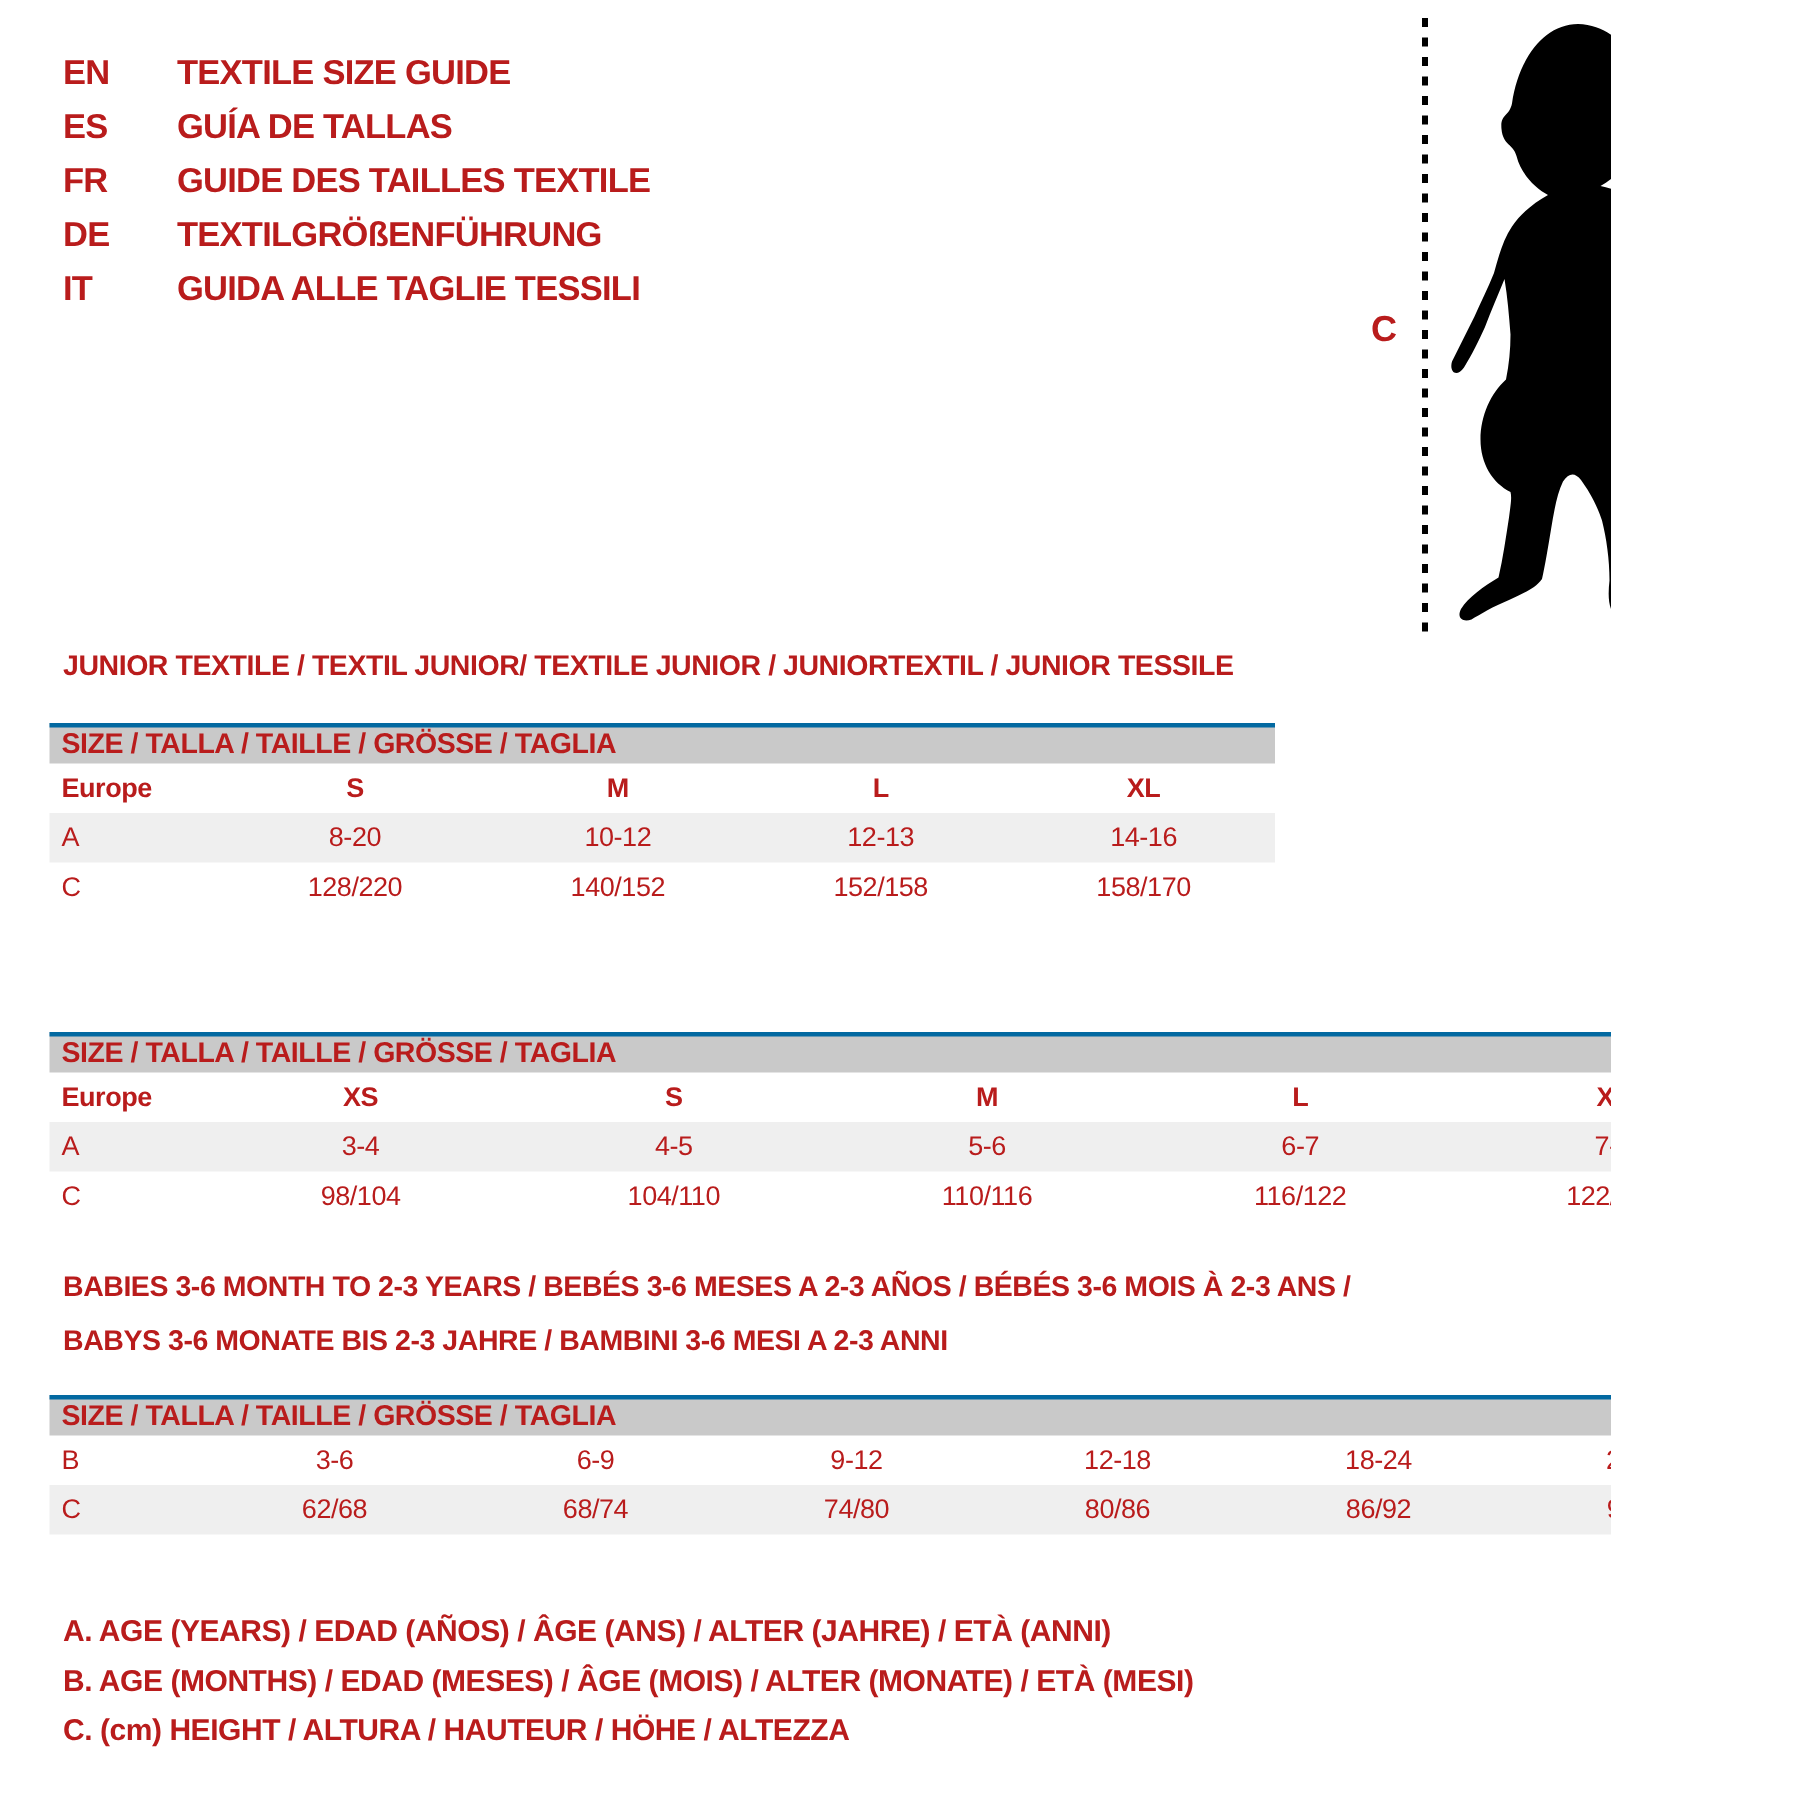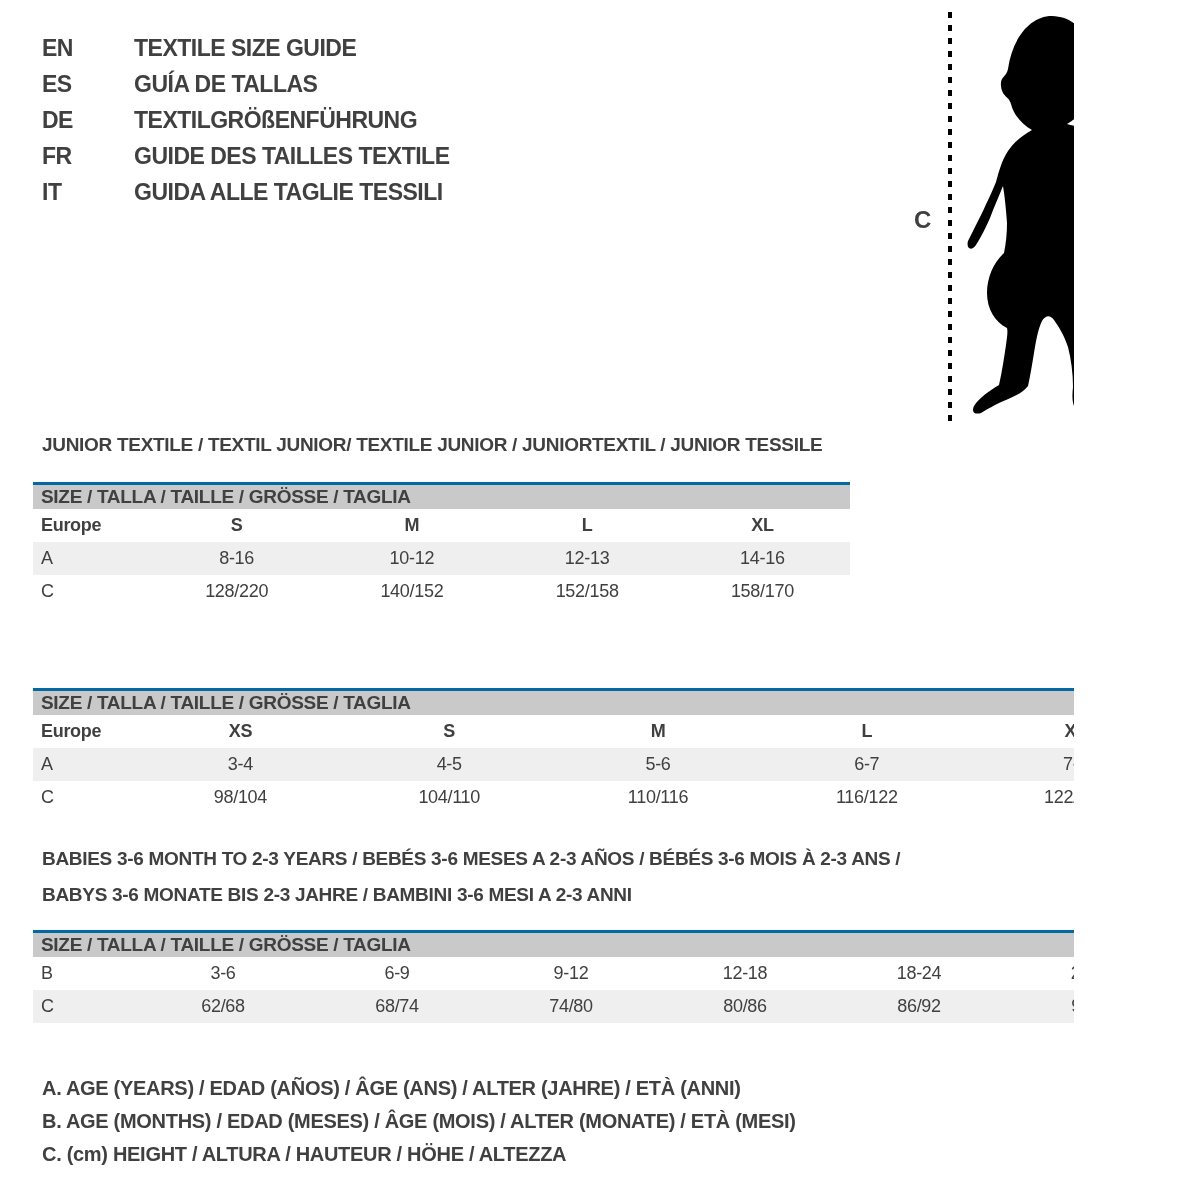--- a/index.html
+++ b/index.html
@@ -1,23 +1,23 @@
 <!DOCTYPE html>
 <html><head>
 <meta charset="utf-8">
 <style>
   html,body{margin:0;padding:0;background:#fff;}
   .page{position:relative;width:1074px;height:1200px;background:#fff;overflow:hidden;
-        font-family:"Liberation Sans","DejaVu Sans",sans-serif;color:#404040;}
+        font-family:"Liberation Sans","DejaVu Sans",sans-serif;color:#b91c1c;}
 
   
   .lang-block{position:absolute;left:42px;top:30px;}
   .lang-row{display:flex;height:36px;align-items:center;}
   .lang-code{width:76px;font-size:23px;font-weight:700;letter-spacing:-0.5px;}
-  .lang-label{font-size:23px;font-weight:700;letter-spacing:-0.5px;margin-left:16px;}
+  .lang-label{font-size:23px;font-weight:700;letter-spacing:-0.5px;}
 
   
   .figure{position:absolute;left:900px;top:0;width:260px;height:430px;}
   .height-label{position:absolute;left:14px;top:206px;font-size:24px;font-weight:700;}
   .measure-line{position:absolute;left:46px;top:12px;}
   .silhouette{position:absolute;left:66px;top:12px;}
 
   
   .section-title{position:absolute;left:42px;font-size:19px;font-weight:700;
                  letter-spacing:-0.3px;white-space:nowrap;}
@@ -50,26 +50,26 @@
   <section class="lang-block">
     <div class="lang-row">
       <span class="lang-code">EN</span>
       <span class="lang-label">TEXTILE SIZE GUIDE</span>
     </div>
     <div class="lang-row">
       <span class="lang-code">ES</span>
       <span class="lang-label">GUÍA DE TALLAS</span>
     </div>
     <div class="lang-row">
+      <span class="lang-code">FR</span>
+      <span class="lang-label">GUIDE DES TAILLES TEXTILE</span>
+    </div>
+    <div class="lang-row">
       <span class="lang-code">DE</span>
       <span class="lang-label">TEXTILGRÖßENFÜHRUNG</span>
-    </div>
-    <div class="lang-row">
-      <span class="lang-code">FR</span>
-      <span class="lang-label">GUIDE DES TAILLES TEXTILE</span>
     </div>
     <div class="lang-row">
       <span class="lang-code">IT</span>
       <span class="lang-label">GUIDA ALLE TAGLIE TESSILI</span>
     </div>
   </section>
 
   <div class="figure">
     <span class="height-label">C</span>
     <svg class="measure-line" width="8" height="410" viewBox="0 0 8 410">
@@ -131,21 +131,21 @@
     <div class="size-bar">SIZE / TALLA / TAILLE / GRÖSSE / TAGLIA</div>
     <div class="trow cols">
       <span class="tlabel">Europe</span>
       <span class="tcell">S</span>
       <span class="tcell">M</span>
       <span class="tcell">L</span>
       <span class="tcell">XL</span>
     </div>
     <div class="trow alt">
       <span class="tlabel">A</span>
-      <span class="tcell">8-16</span>
+      <span class="tcell">8-20</span>
       <span class="tcell">10-12</span>
       <span class="tcell">12-13</span>
       <span class="tcell">14-16</span>
     </div>
     <div class="trow">
       <span class="tlabel">C</span>
       <span class="tcell">128/220</span>
       <span class="tcell">140/152</span>
       <span class="tcell">152/158</span>
       <span class="tcell">158/170</span>

